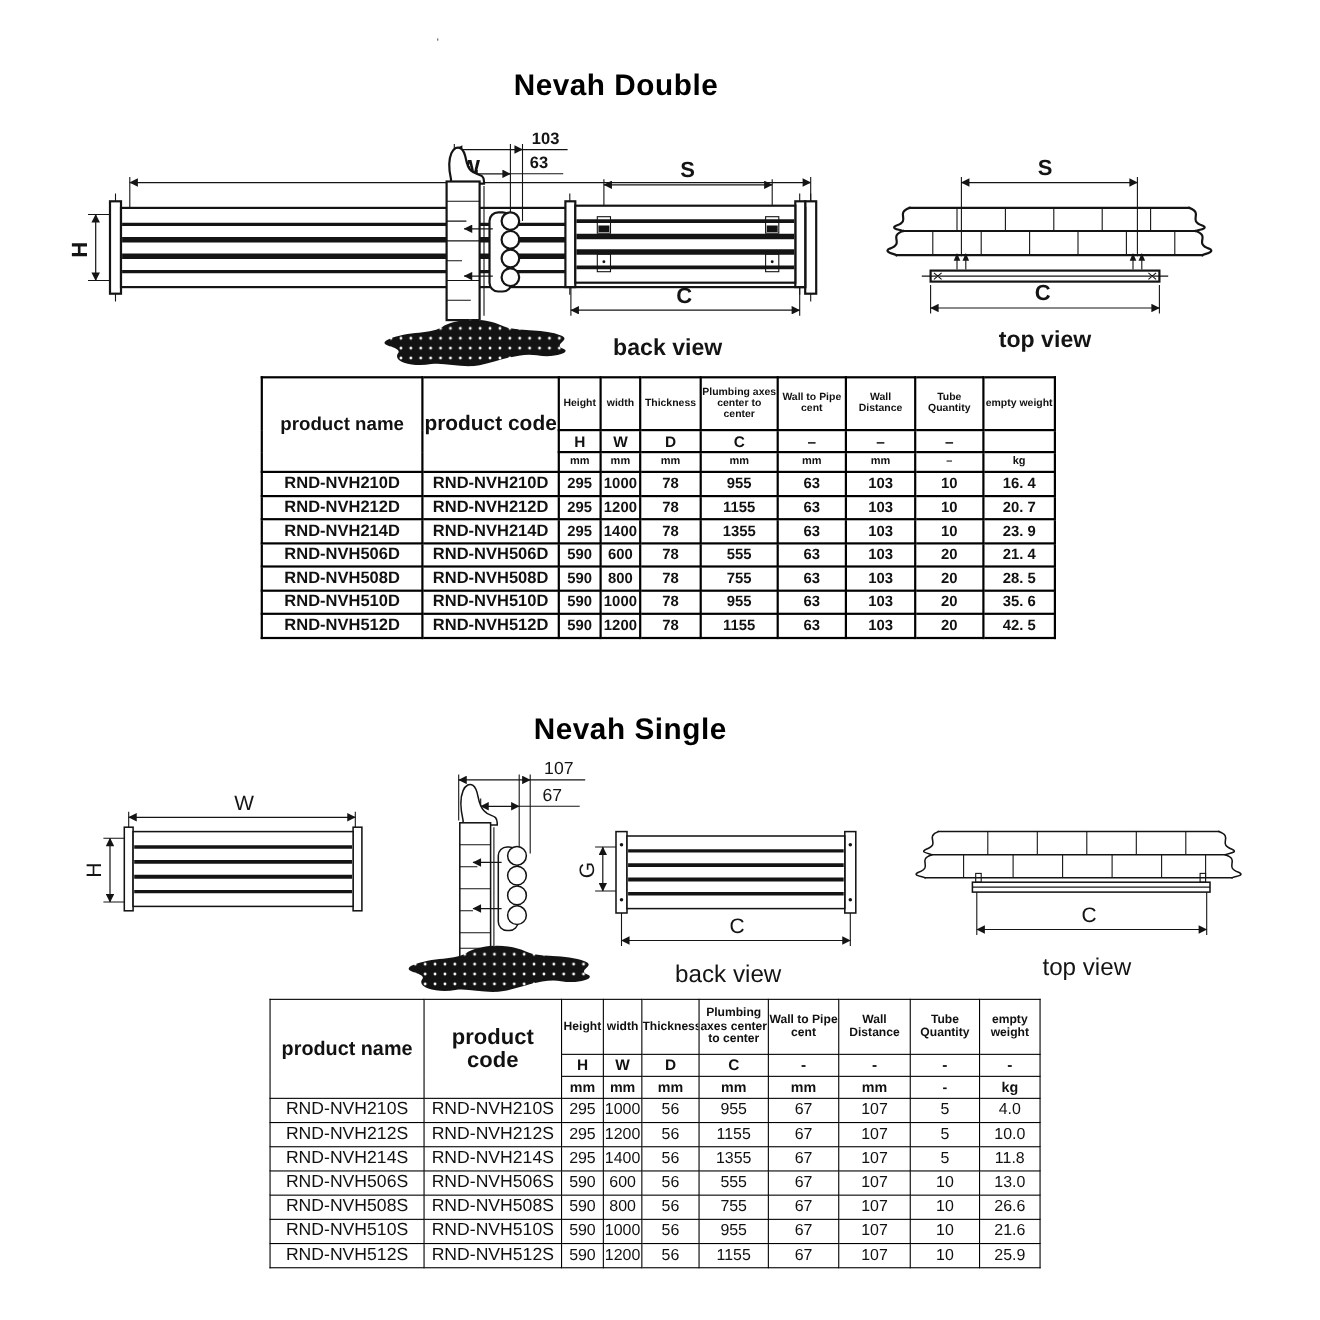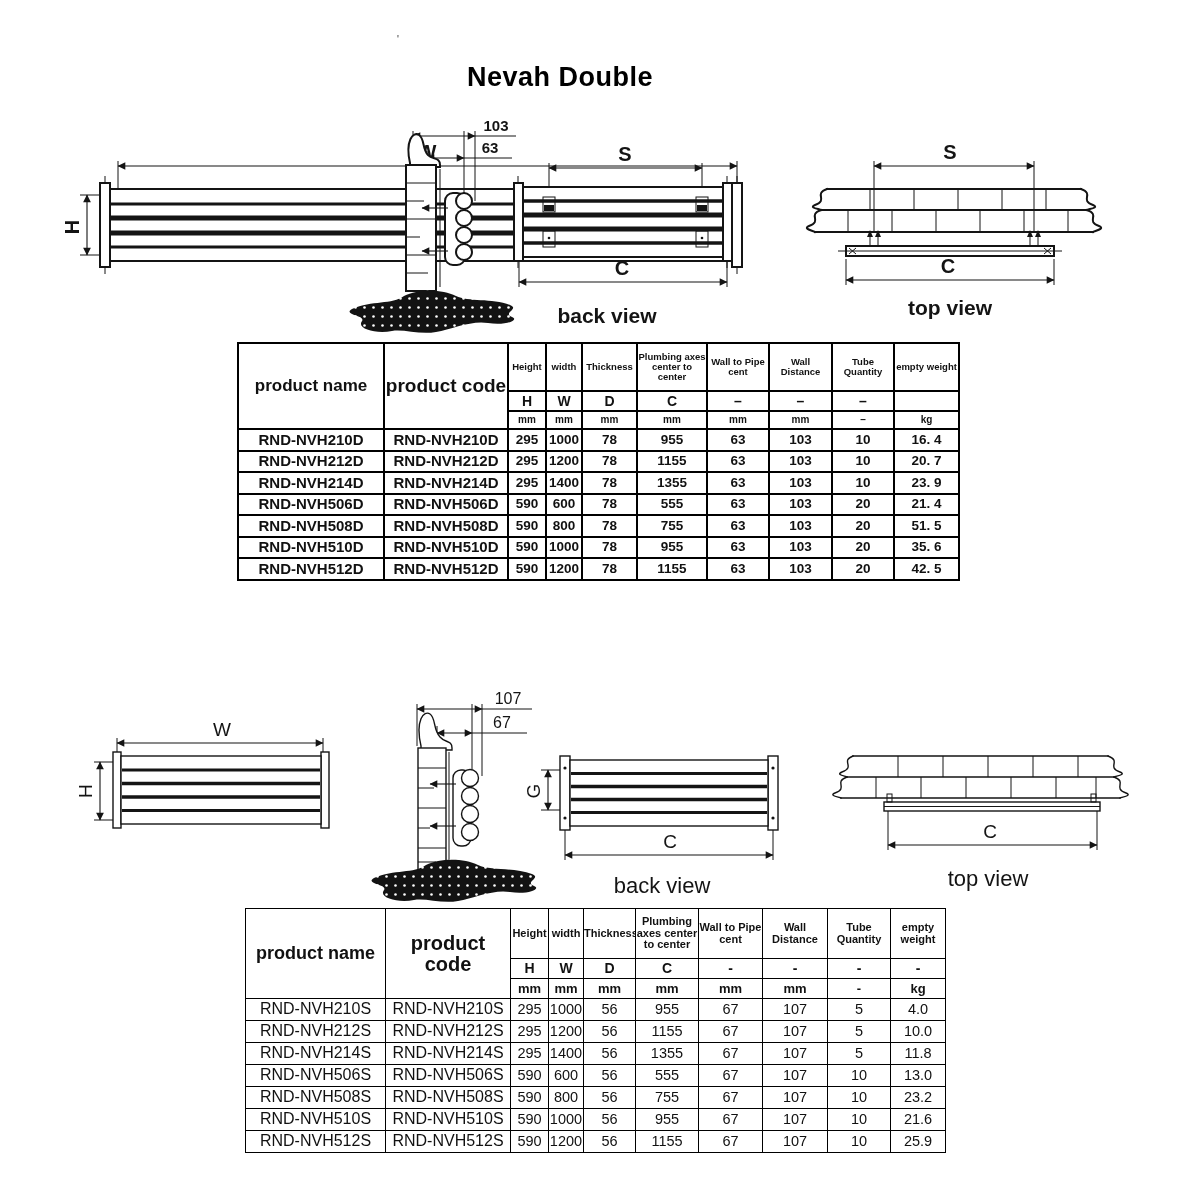--- a/index.html
+++ b/index.html
@@ -271,21 +271,21 @@
         <tr class="data-row">
           <td class="c-name">RND-NVH508D</td>
           <td class="c-code">RND-NVH508D</td>
           <td class="c-num">590</td>
           <td class="c-num">800</td>
           <td class="c-num">78</td>
           <td class="c-num">755</td>
           <td class="c-num">63</td>
           <td class="c-num">103</td>
           <td class="c-num">20</td>
-          <td class="c-num">51. 5</td>
+          <td class="c-num">28. 5</td>
         </tr>
 
         <tr class="data-row">
           <td class="c-name">RND-NVH510D</td>
           <td class="c-code">RND-NVH510D</td>
           <td class="c-num">590</td>
           <td class="c-num">1000</td>
           <td class="c-num">78</td>
           <td class="c-num">955</td>
           <td class="c-num">63</td>
@@ -302,20 +302,21 @@
           <td class="c-num">78</td>
           <td class="c-num">1155</td>
           <td class="c-num">63</td>
           <td class="c-num">103</td>
           <td class="c-num">20</td>
           <td class="c-num">42. 5</td>
         </tr>
       </tbody>
   </table>
 
+  <h1 class="sec-title single">Nevah Single</h1>
 
   <svg class="diagram s1" style="top:690px" width="1200" height="215" viewBox="0 0 1200 215">
     <defs>
       <marker id="arrS" viewBox="0 0 10 10" refX="9.5" refY="5" markerWidth="10" markerHeight="7" orient="auto-start-reverse">
         <path d="M0,0 L10,5 L0,10 z" fill="#141414"></path>
       </marker>
       <pattern id="dotpatS" width="9" height="9" patternUnits="userSpaceOnUse">
         <rect width="9" height="9" fill="#131313"></rect>
         <circle cx="4.5" cy="4.5" r="1.3" fill="#fff"></circle>
       </pattern>
@@ -506,21 +507,21 @@
         <tr class="data-row">
           <td class="c-name">RND-NVH508S</td>
           <td class="c-code">RND-NVH508S</td>
           <td class="c-num">590</td>
           <td class="c-num">800</td>
           <td class="c-num">56</td>
           <td class="c-num">755</td>
           <td class="c-num">67</td>
           <td class="c-num">107</td>
           <td class="c-num">10</td>
-          <td class="c-num">23.2</td>
+          <td class="c-num">26.6</td>
         </tr>
 
         <tr class="data-row">
           <td class="c-name">RND-NVH510S</td>
           <td class="c-code">RND-NVH510S</td>
           <td class="c-num">590</td>
           <td class="c-num">1000</td>
           <td class="c-num">56</td>
           <td class="c-num">955</td>
           <td class="c-num">67</td>

